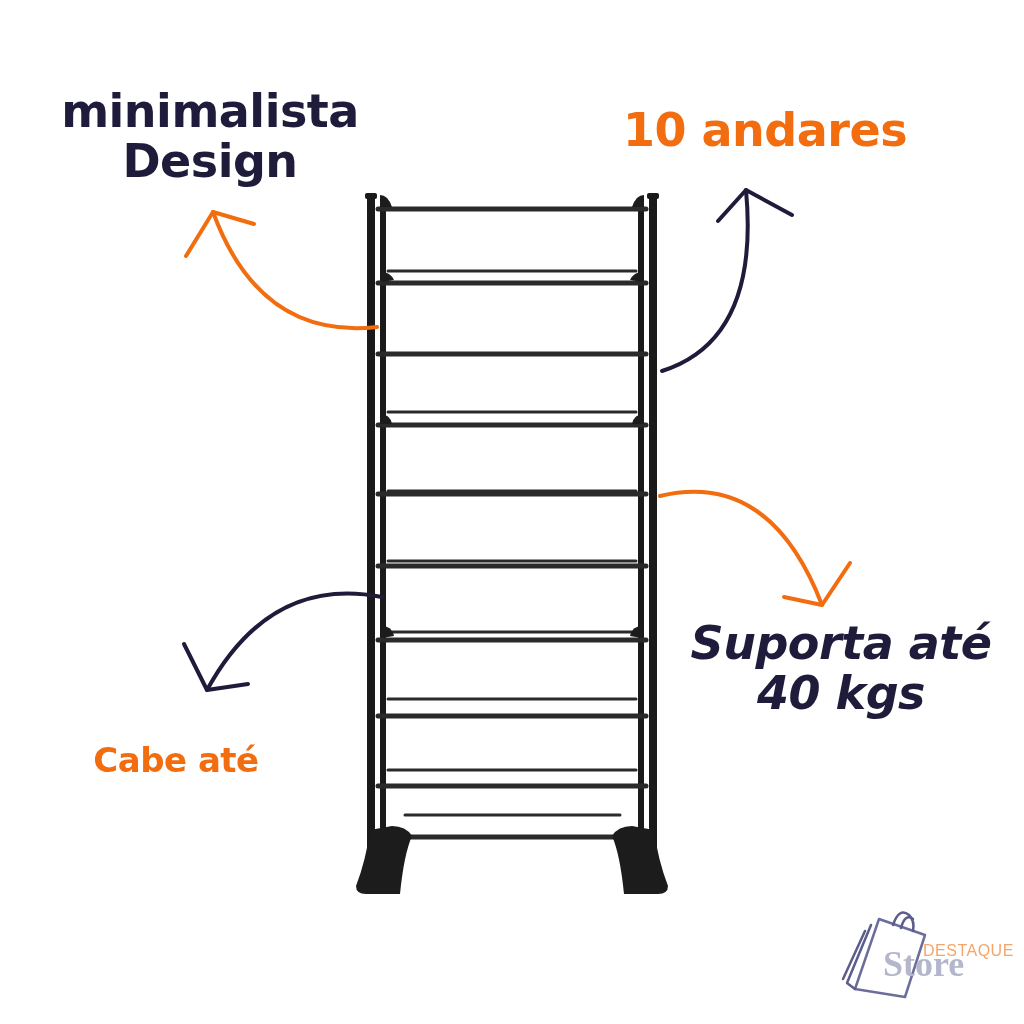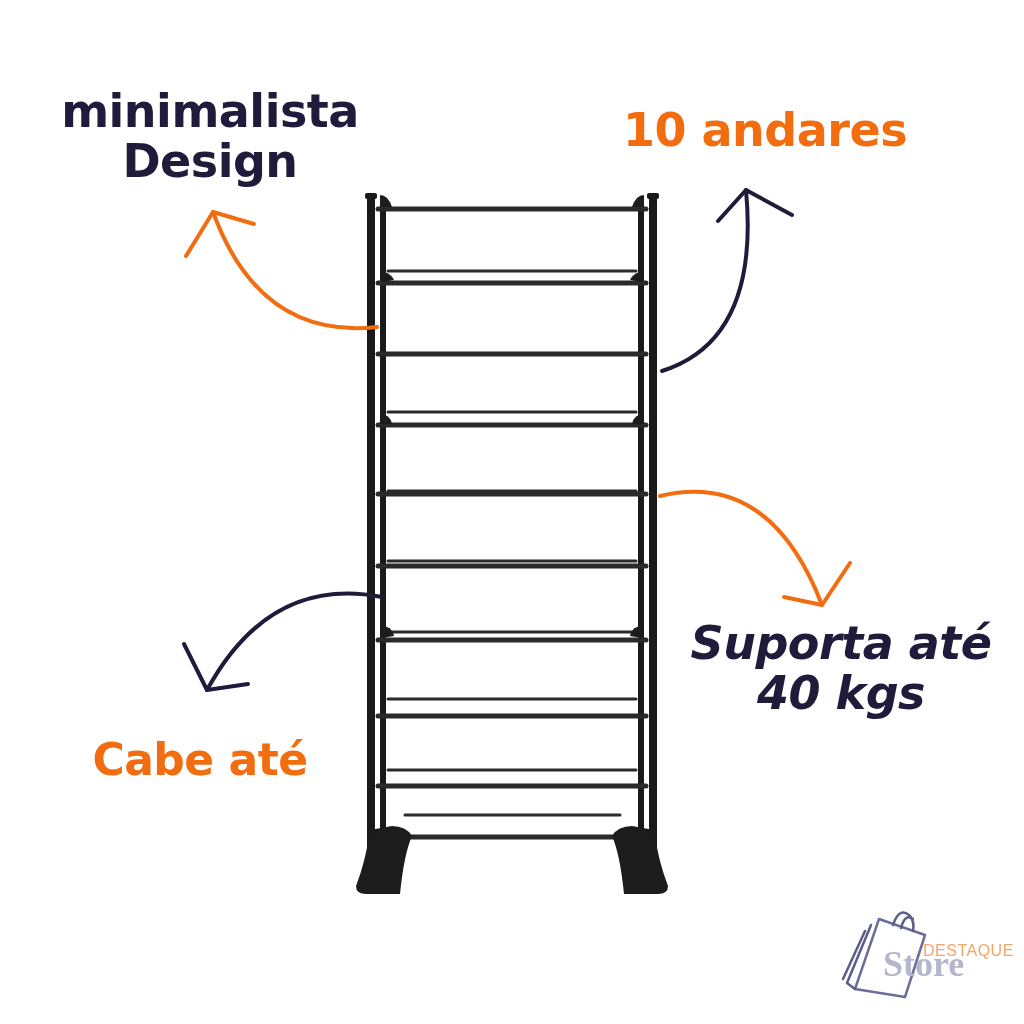--- a/index.html
+++ b/index.html
@@ -11,21 +11,21 @@
     .label {
       position: absolute; font-weight: bold; text-align: center;
       line-height: 1.0; letter-spacing: -0.5px; white-space: nowrap;
     }
     .label span { display: block; }
     .dark { color: #1e1c3a; }
     .orange { color: #f26d0f; margin-top: 35px; }
     #lbl-design { left: 40px; top: 86px; width: 340px; font-size: 46px; line-height: 50px; }
     #lbl-andares { left: 600px; top: 70px; width: 330px; font-size: 46px; line-height: 50px; }
     #lbl-suporta { left: 676px; top: 618px; width: 330px; font-size: 46px; line-height: 50px; font-style: italic; }
-    #lbl-cabe { left: 35px; top: 700px; width: 330px; font-size: 44px; line-height: 50px; }
+    #lbl-cabe { left: 11px; top: 700px; width: 330px; font-size: 34px; line-height: 50px; }
     svg.layer { position: absolute; left: 0; top: 0; }
     .logo { position: absolute; left: 835px; top: 905px; width: 170px; height: 100px; }
     .logo .destaque {
       position: absolute; left: 88px; top: 37px; font-size: 16px; color: #f4a569;
       font-family: "Liberation Sans", sans-serif; letter-spacing: 0.5px;
     }
     .logo .store {
       position: absolute; left: 48px; top: 38px; font-size: 36px; color: #b4b6cc;
       font-family: "Liberation Serif", "DejaVu Serif", serif; font-weight: bold; text-align: center;
     }

